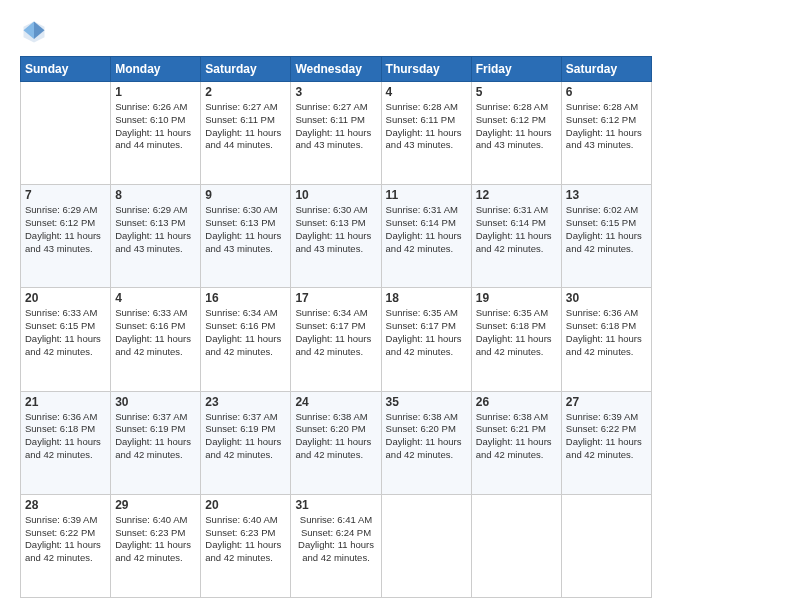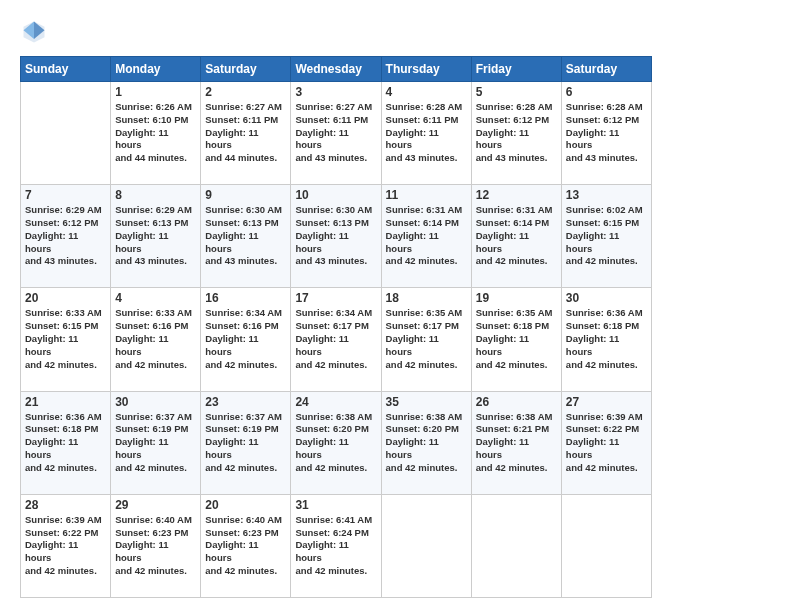--- a/index.html
+++ b/index.html
@@ -88,21 +88,20 @@
       font-size: 12px;
       font-weight: bold;
       color: #333;
       display: block;
       margin-bottom: 2px;
     }
     .cell-info {
       font-size: 9.5px;
       color: #333;
       line-height: 1.35;
-      font-weight: bold;
     }
     .empty-cell {
       background: #f9f9f9;
     }
     tr:nth-child(even) td {
       background-color: #f5f8fc;
     }
     tr:nth-child(odd) td {
       background-color: #fff;
     }
@@ -360,21 +359,21 @@
           </td>
           <td>
             <span class="day-num">20</span>
             <div class="cell-info" style="white-space: pre-line;">Sunrise: 6:40 AM
 Sunset: 6:23 PM
 Daylight: 11 hours
 and 42 minutes.</div>
           </td>
           <td>
             <span class="day-num">31</span>
-            <div class="cell-info" style="white-space: pre-line;">Sunrise: 6:41 AM
+            <div class="cell-info" style="white-space: pre-line; text-align: center;">Sunrise: 6:41 AM
 Sunset: 6:24 PM
 Daylight: 11 hours
 and 42 minutes.</div>
           </td>
           <td class="empty-cell"></td>
           <td class="empty-cell"></td>
           <td class="empty-cell"></td>
         </tr>
       </tbody>
   </table>

